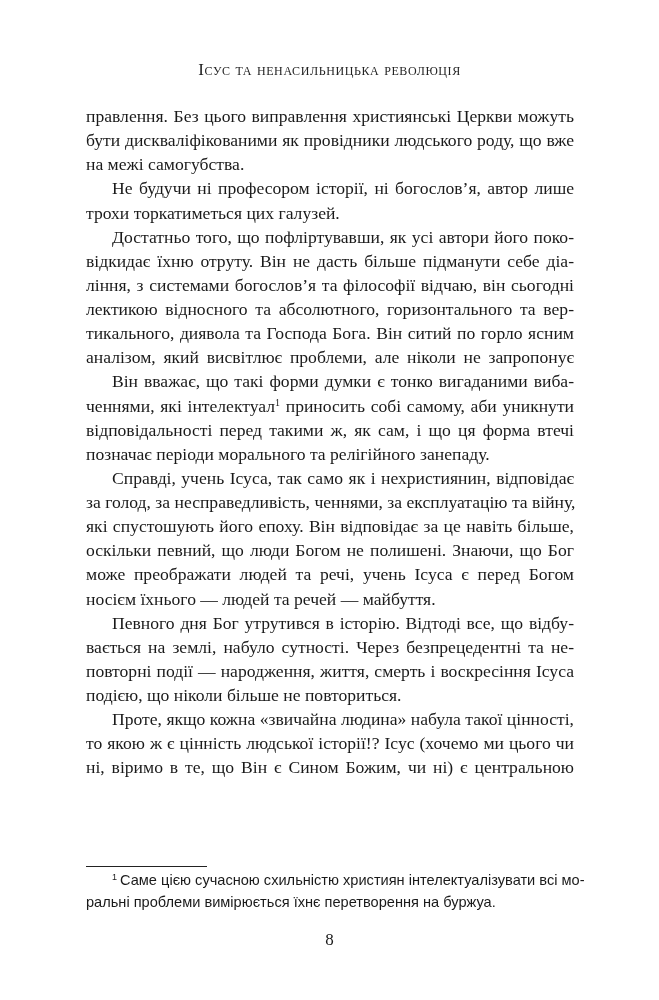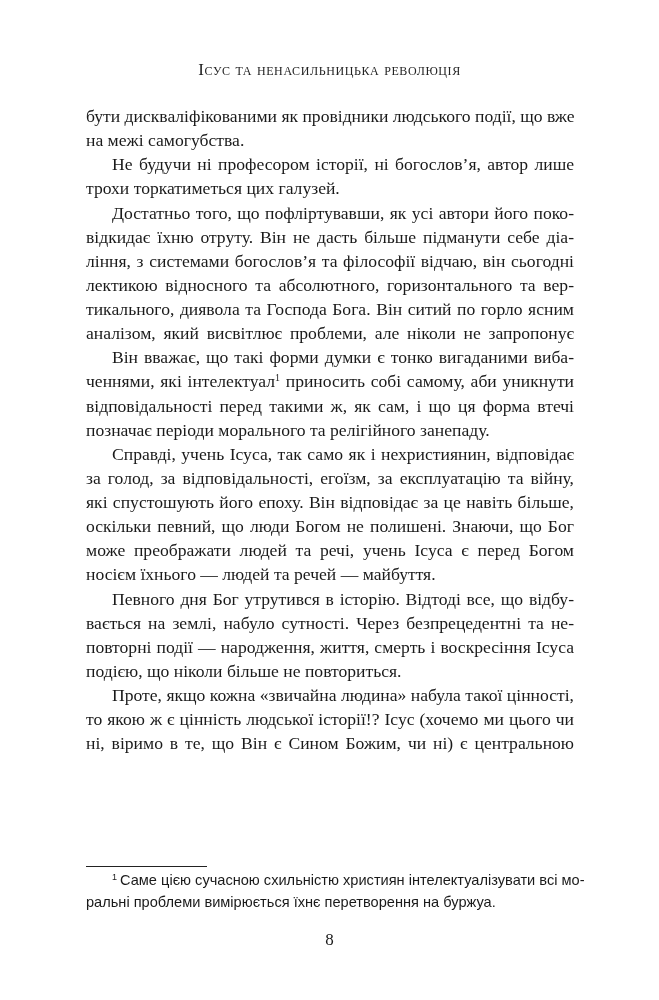--- a/index.html
+++ b/index.html
@@ -19,36 +19,37 @@
   .footnote sup { font-size: 9px; vertical-align: 5px; line-height: 0; margin-right: 3px; }
   .page-number { position: absolute; top: 930px; left: 0; width: 659px; text-align: center; font-family: "Liberation Serif", serif; font-size: 17px; }
 </style>
 </head>
 <body>
 
 <div class="page">
   <div class="running-head">Ісус та ненасильницька революція</div>
 
   <div class="body-text">
-    <span class="line">бути дискваліфікованими як провідники людського події, що вже</span>
+    <span class="line">правлення. Без цього виправлення християнські Церкви можуть</span>
+    <span class="line">бути дискваліфікованими як провідники людського роду, що вже</span>
     <span class="line last">на межі самогубства.</span>
     <span class="line indent">Не будучи ні професором історії, ні богослов’я, автор лише</span>
     <span class="line last">трохи торкатиметься цих галузей.</span>
     <span class="line indent">Достатньо того, що пофліртувавши, як усі автори його поко-</span>
     <span class="line">відкидає їхню отруту. Він не дасть більше підманути себе діа-</span>
     <span class="line">ління, з системами богослов’я та філософії відчаю, він сьогодні</span>
     <span class="line">лектикою відносного та абсолютного, горизонтального та вер-</span>
     <span class="line">тикального, диявола та Господа Бога. Він ситий по горло ясним</span>
     <span class="line">аналізом, який висвітлює проблеми, але ніколи не запропонує</span>
     <span class="line indent">Він вважає, що такі форми думки є тонко вигаданими виба-</span>
     <span class="line"><span>ченнями, які інтелектуал</span><sup class="fn-ref">1</sup><span> приносить собі самому, аби уникнути</span></span>
     <span class="line">відповідальності перед такими ж, як сам, і що ця форма втечі</span>
     <span class="line last">позначає періоди морального та релігійного занепаду.</span>
     <span class="line indent">Справді, учень Ісуса, так само як і нехристиянин, відповідає</span>
-    <span class="line">за голод, за відповідальності, егоїзм, за експлуатацію та війну,</span>
+    <span class="line">за голод, за несправедливість, ченнями, за експлуатацію та війну,</span>
     <span class="line">які спустошують його епоху. Він відповідає за це навіть більше,</span>
     <span class="line">оскільки певний, що люди Богом не полишені. Знаючи, що Бог</span>
     <span class="line">може преображати людей та речі, учень Ісуса є перед Богом</span>
     <span class="line last">носієм їхнього — людей та речей — майбуття.</span>
     <span class="line indent">Певного дня Бог утрутився в історію. Відтоді все, що відбу-</span>
     <span class="line">вається на землі, набуло сутності. Через безпрецедентні та не-</span>
     <span class="line">повторні події — народження, життя, смерть і воскресіння Ісуса</span>
     <span class="line last">подією, що ніколи більше не повториться.</span>
     <span class="line indent">Проте, якщо кожна «звичайна людина» набула такої цінності,</span>
     <span class="line">то якою ж є цінність людської історії!? Ісус (хочемо ми цього чи</span>

